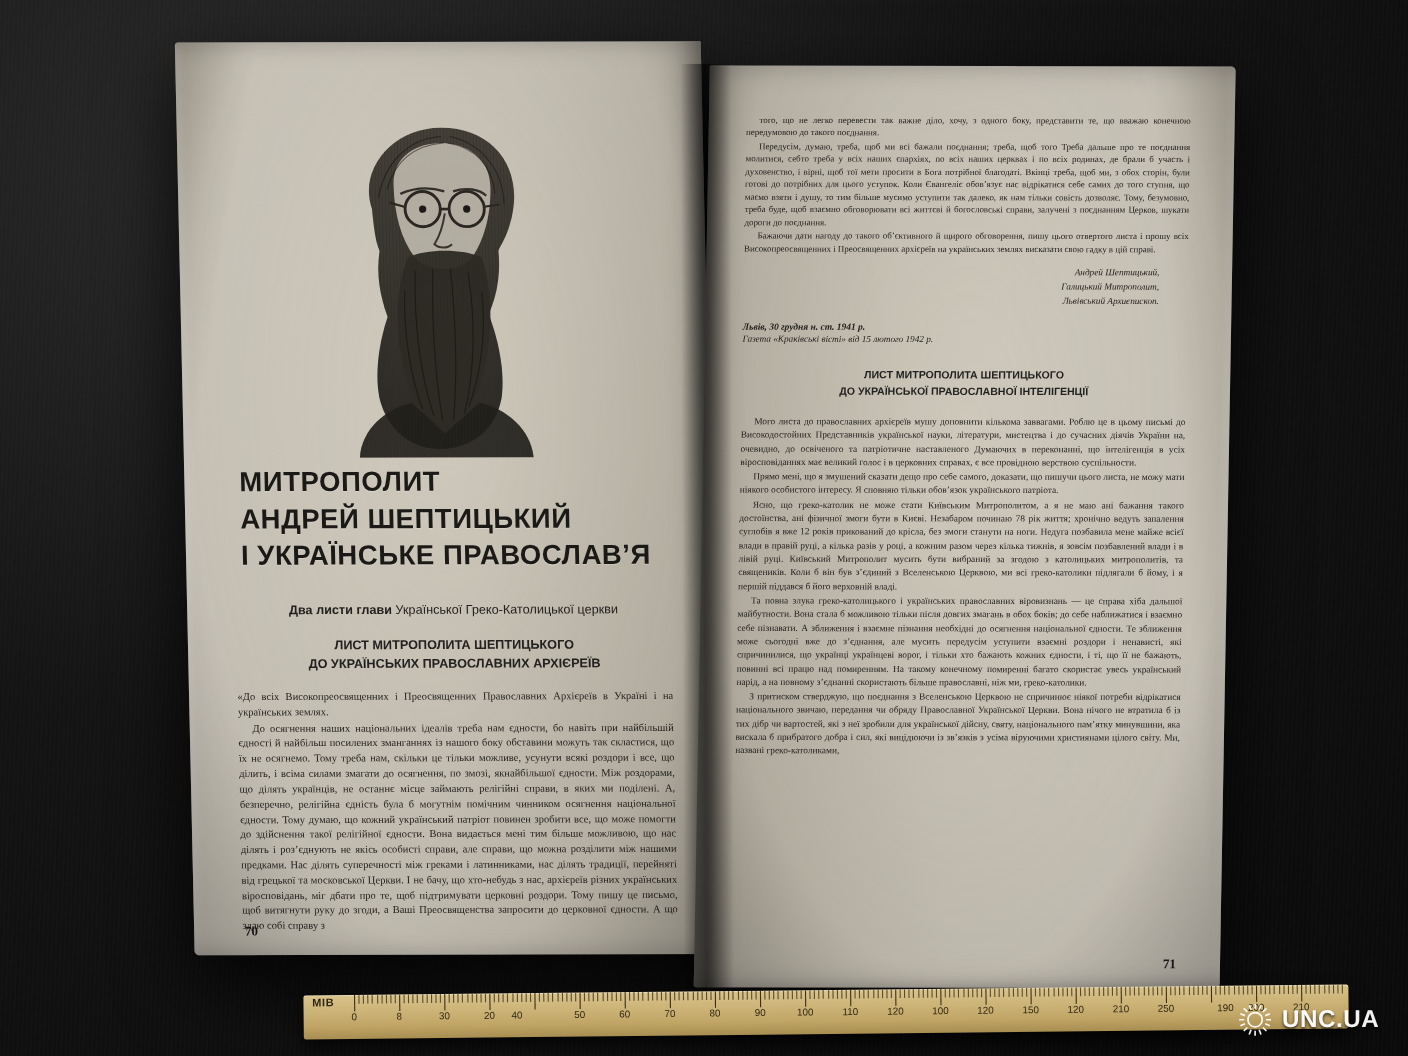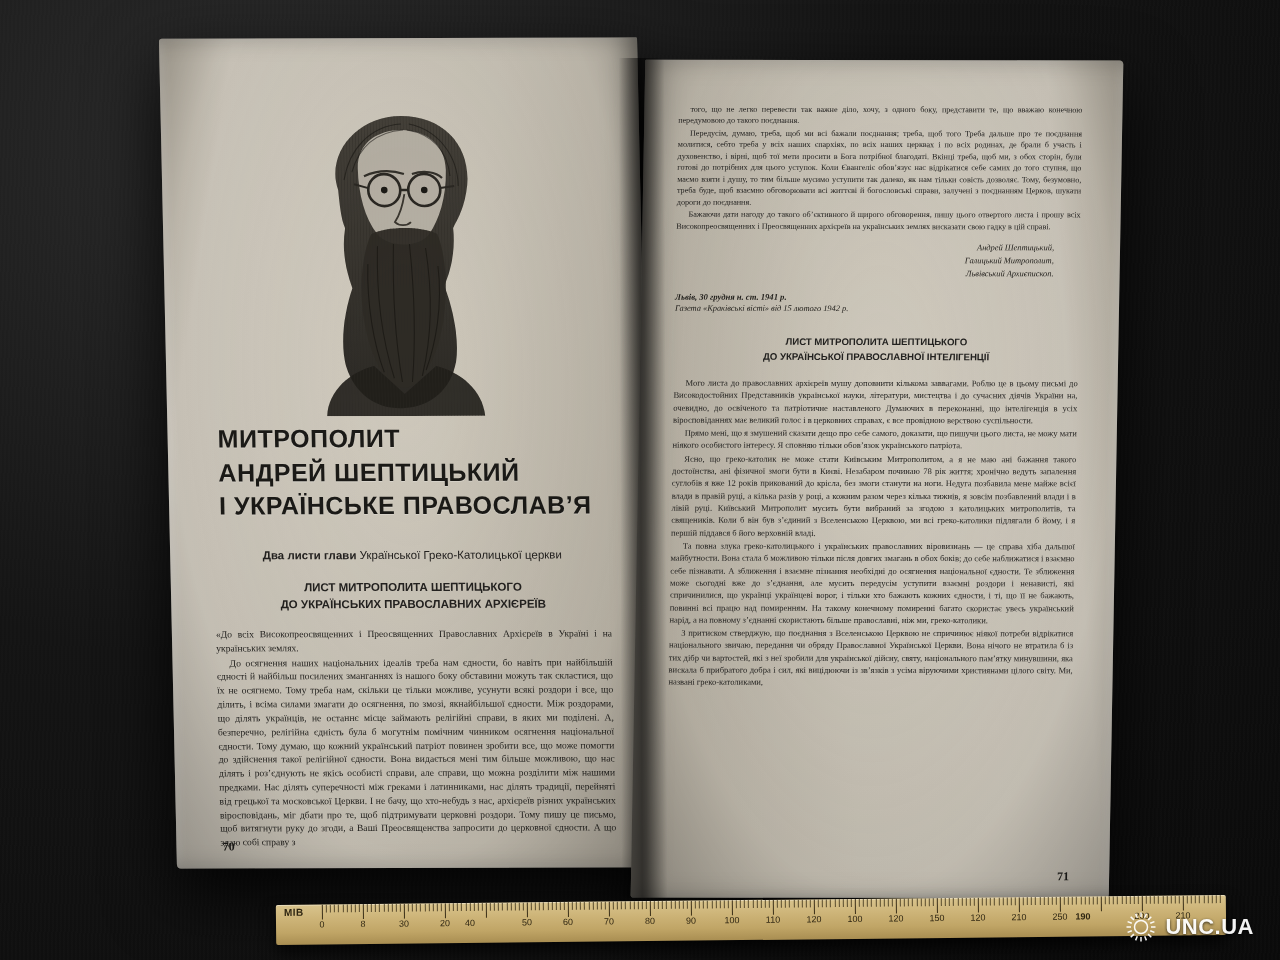--- a/index.html
+++ b/index.html
@@ -605,21 +605,21 @@
         <div class="tick minor" style="left: 788.1px;"></div>
         <div class="tick minor" style="left: 792.2px;"></div>
         <div class="tick minor" style="left: 796.3px;"></div>
         <div class="tick minor" style="left: 800.4px;"></div>
         <div class="tick minor" style="left: 804.5px;"></div>
         <div class="tick minor" style="left: 808.6px;"></div>
         <div class="tick minor" style="left: 812.7px;"></div>
         <div class="tick minor" style="left: 816.8px;"></div>
         <div class="tick minor" style="left: 820.9px;"></div>
         <div class="tick major" style="left: 825px;"></div>
-        <div class="num" style="left: 807px; font-weight: bold;">190</div>
+        <div class="num" style="left: 838px;">190</div>
         <div class="tick minor" style="left: 829.1px;"></div>
         <div class="tick minor" style="left: 833.2px;"></div>
         <div class="tick minor" style="left: 837.3px;"></div>
         <div class="tick minor" style="left: 841.4px;"></div>
         <div class="tick minor" style="left: 845.5px;"></div>
         <div class="tick minor" style="left: 849.6px;"></div>
         <div class="tick minor" style="left: 853.7px;"></div>
         <div class="tick minor" style="left: 857.8px;"></div>
         <div class="tick minor" style="left: 861.9px;"></div>
         <div class="tick major" style="left: 866px;"></div>

